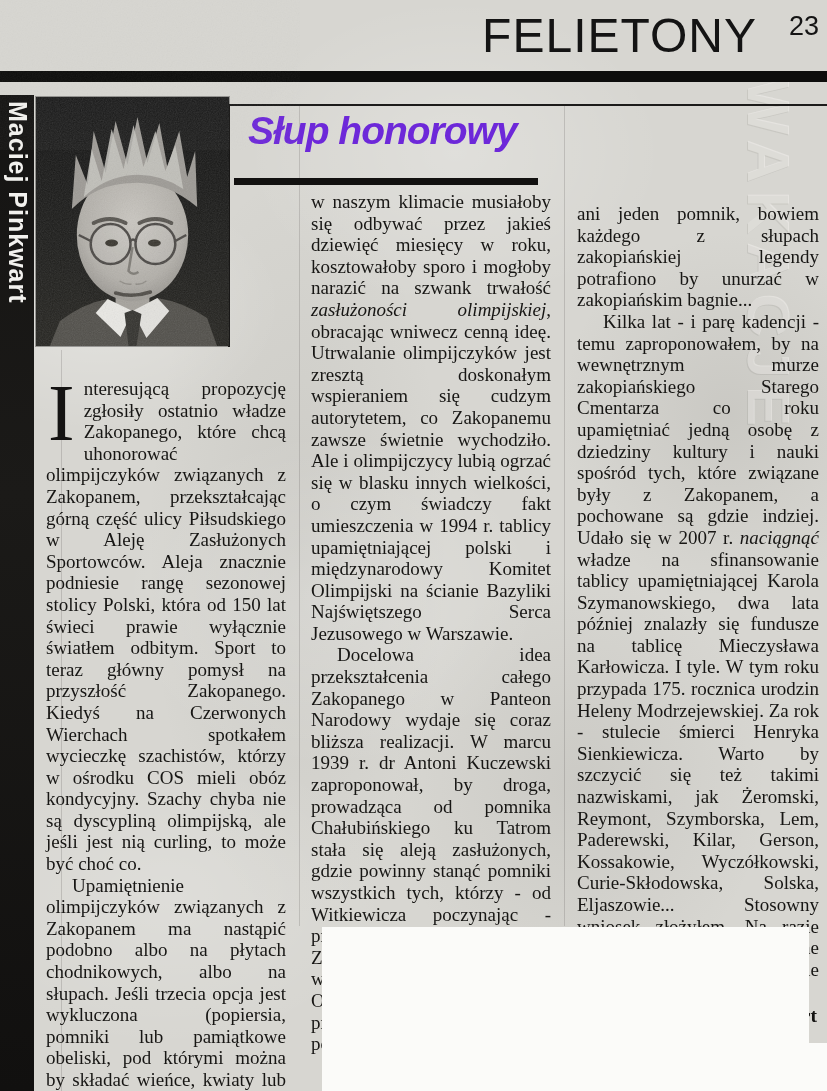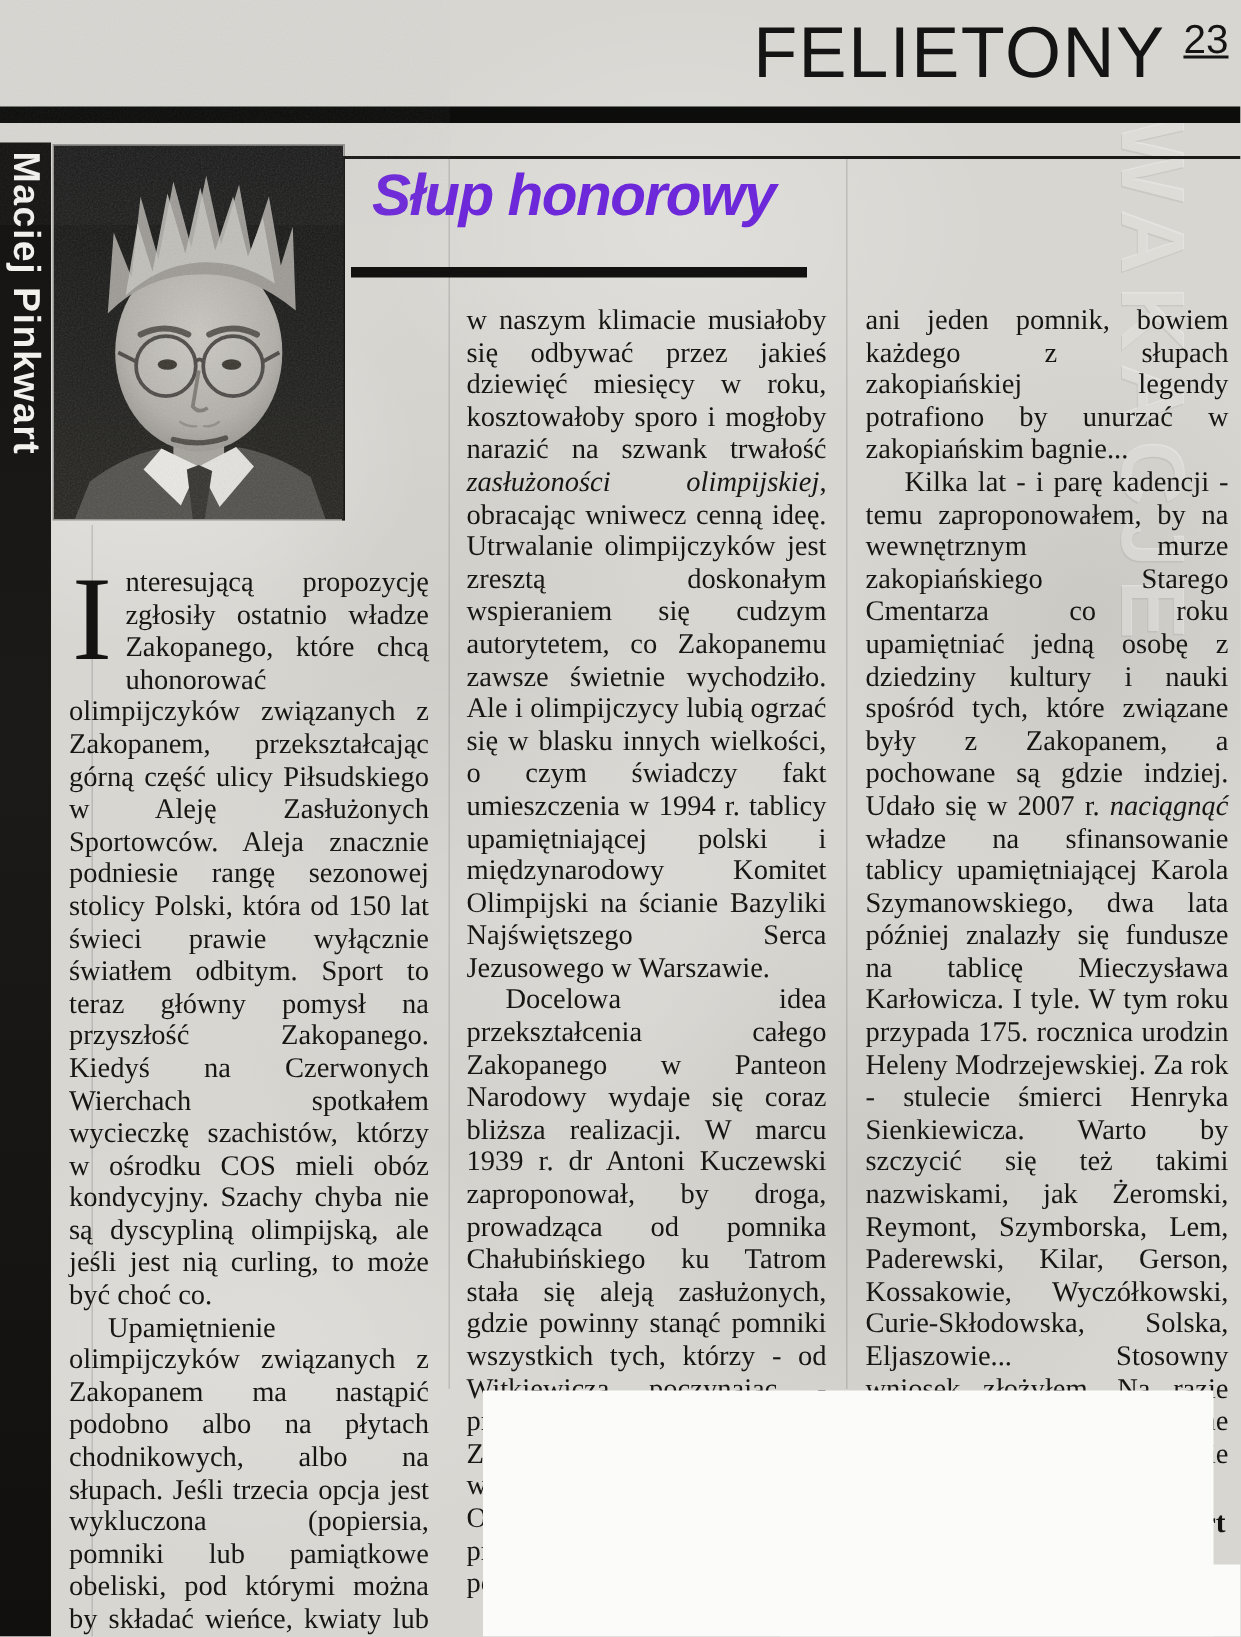--- a/index.html
+++ b/index.html
@@ -26,28 +26,28 @@
   .ghost-text{
     position:absolute;left:734px;top:78px;height:520px;z-index:1;
     writing-mode:vertical-rl;
     font-family:"Liberation Sans",sans-serif;font-weight:700;font-size:60px;
     letter-spacing:8px;color:rgba(250,249,245,.42);
     text-shadow:1px 1px 0 rgba(120,118,112,.15);
     user-select:none;
   }
 
   
-  .masthead{position:absolute;top:12px;right:8px;z-index:20;display:flex;align-items:flex-start;gap:12px;}
+  .masthead{position:absolute;top:12px;right:8px;z-index:20;display:flex;align-items:flex-start;gap:32px;}
   .section-title{
     font-family:"Liberation Sans",sans-serif;font-weight:400;font-size:48px;line-height:1;
     color:#141414;letter-spacing:1px;
   }
   .page-number{
     font-family:"Liberation Sans",sans-serif;font-weight:400;font-size:27px;line-height:1;
-    color:#141414;margin-top:1px;text-decoration:underline;
+    color:#141414;margin-top:1px;
   }
   .header-rule{position:absolute;top:71px;left:0;width:827px;height:11px;background:#0d0d0c;z-index:20;}
 
   
   .author-strip{
     position:absolute;left:0;top:95px;width:34px;height:996px;z-index:20;
     background:linear-gradient(180deg,#151413 0%,#1b1a18 40%,#11100f 100%);
   }
   .vertical-name{
     position:absolute;top:6px;left:50%;transform:translateX(-50%);
@@ -78,21 +78,21 @@
   .crease-1{left:61px;top:350px;height:741px;}
   .crease-2{left:299px;top:106px;height:820px;}
   .crease-3{left:564px;top:106px;height:820px;}
 
   
   .col{
     position:absolute;z-index:20;color:#171614;
     font-size:19px;line-height:21.6px;text-align:justify;
   }
   .col-1{left:46px;top:378px;width:240px;height:705px;}
-  .col-2{left:311px;top:203px;width:240px;height:715px;}
+  .col-2{left:311px;top:191px;width:240px;height:715px;}
   .col-3{left:577px;top:203px;width:242px;height:715px;}
   .para{margin:0;}
   .para.indent{text-indent:26px;}
   .it{font-style:italic;}
   .dropcap{
     float:left;font-family:"Liberation Serif",serif;font-weight:400;
     font-size:80px;line-height:64px;margin:3px 9px 0 2px;color:#141312;
   }
   .signature{
     text-align:right;font-weight:700;font-size:19.5px;line-height:22px;

